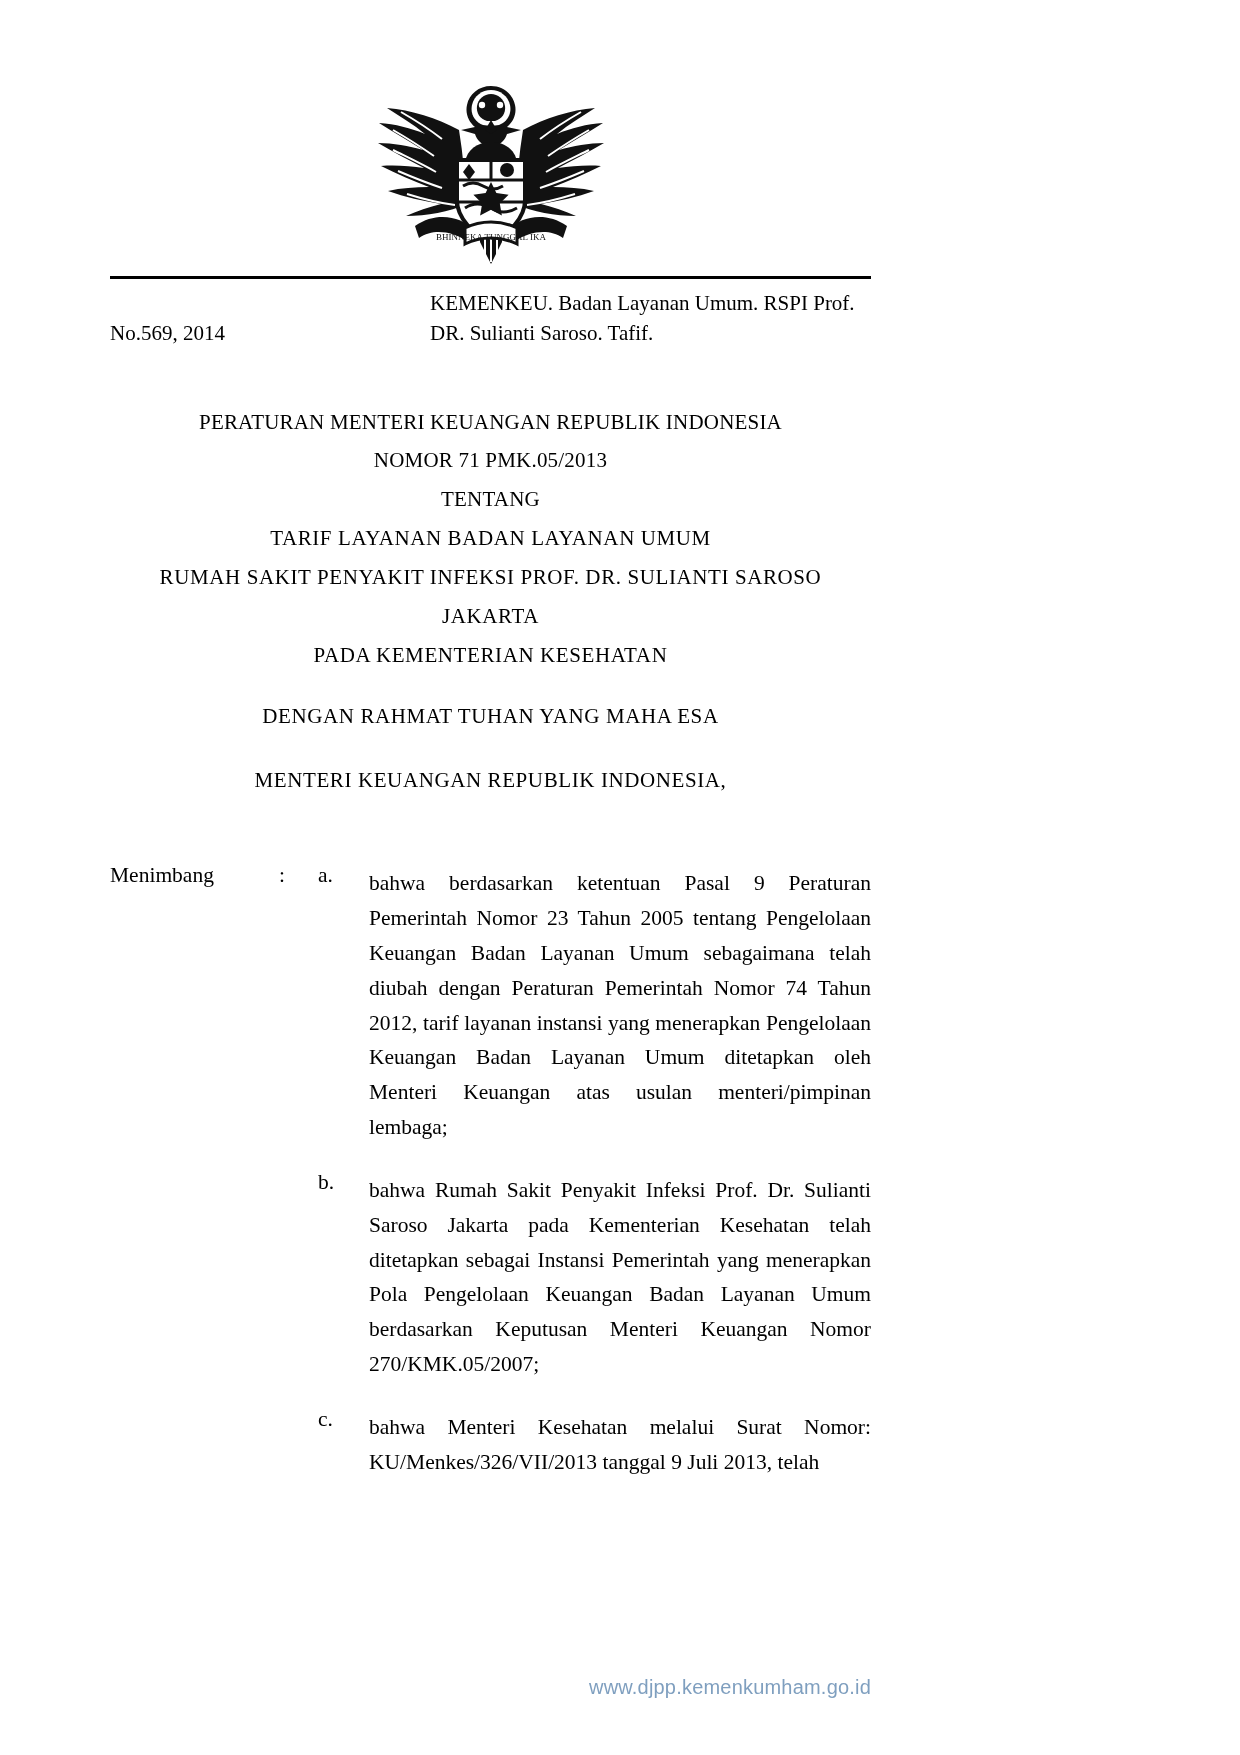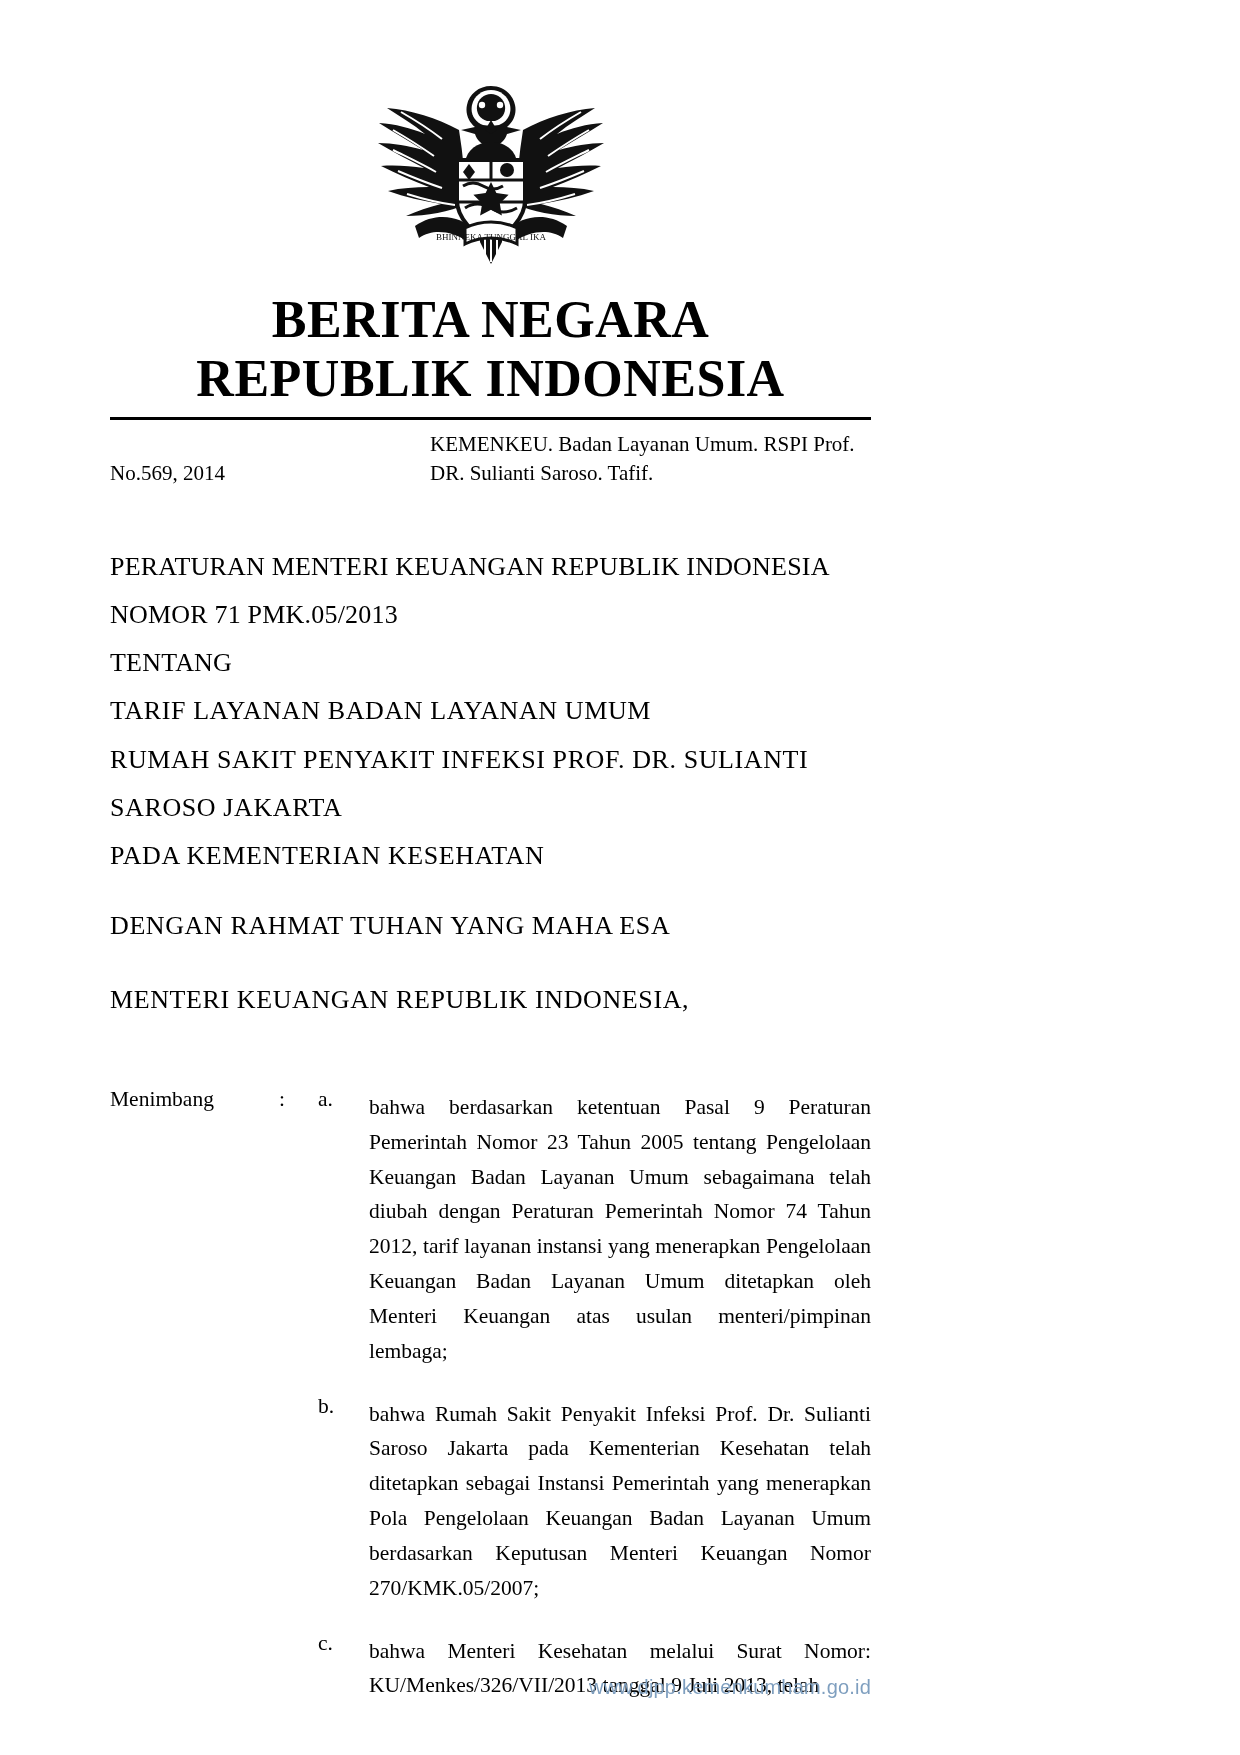--- a/index.html
+++ b/index.html
@@ -63,23 +63,23 @@
     flex: 0 0 320px;
     font-size: 21px;
   }
   .issue-subject {
     flex: 1;
     font-size: 21px;
   }
 
   
   .title-block {
-    text-align: left;
+    text-align: center;
     margin-top: 54px;
-    font-size: 26px;
+    font-size: 21px;
     line-height: 1.85;
     letter-spacing: 0.2px;
   }
   .title-block .t { display: block; }
   .title-block .spaced { letter-spacing: 0.6px; }
   .gap-small { height: 22px; }
   .gap-med { height: 26px; }
 
   
   .considering {
@@ -182,24 +182,20 @@
         <path d="M138 162 L138 188 M144 164 L144 192 M150 164 L150 194 M156 164 L156 192 M162 162 L162 188" stroke="#fff" stroke-width="2"></path>
 
         <path d="M74 158 C96 142 122 150 130 160 L124 172 C112 164 92 160 78 170 Z"></path>
         <path d="M226 158 C204 142 178 150 170 160 L176 172 C188 164 208 160 222 170 Z"></path>
         <path d="M124 160 C140 152 160 152 176 160 L176 176 C160 168 140 168 124 176 Z" fill="#fff" stroke="#111" stroke-width="3"></path>
         <text x="150" y="172" font-family="Liberation Serif, serif" font-size="9" text-anchor="middle" fill="#111">BHINNEKA TUNGGAL IKA</text>
       </g>
     </svg>
   </div>
 
-  <div class="masthead">
-    <span class="t">BERITA NEGARA</span>
-    <span class="line2">REPUBLIK INDONESIA</span>
-  </div>
   <div class="rule"></div>
 
   <div class="issue">
     <div class="issue-no">No.569, 2014</div>
     <div class="issue-subject">KEMENKEU. Badan Layanan Umum. RSPI Prof. DR. Sulianti Saroso. Tafif.</div>
   </div>
 
   <div class="title-block">
     <span class="t">PERATURAN MENTERI KEUANGAN REPUBLIK INDONESIA</span>
     <span class="t">NOMOR 71 PMK.05/2013</span>

